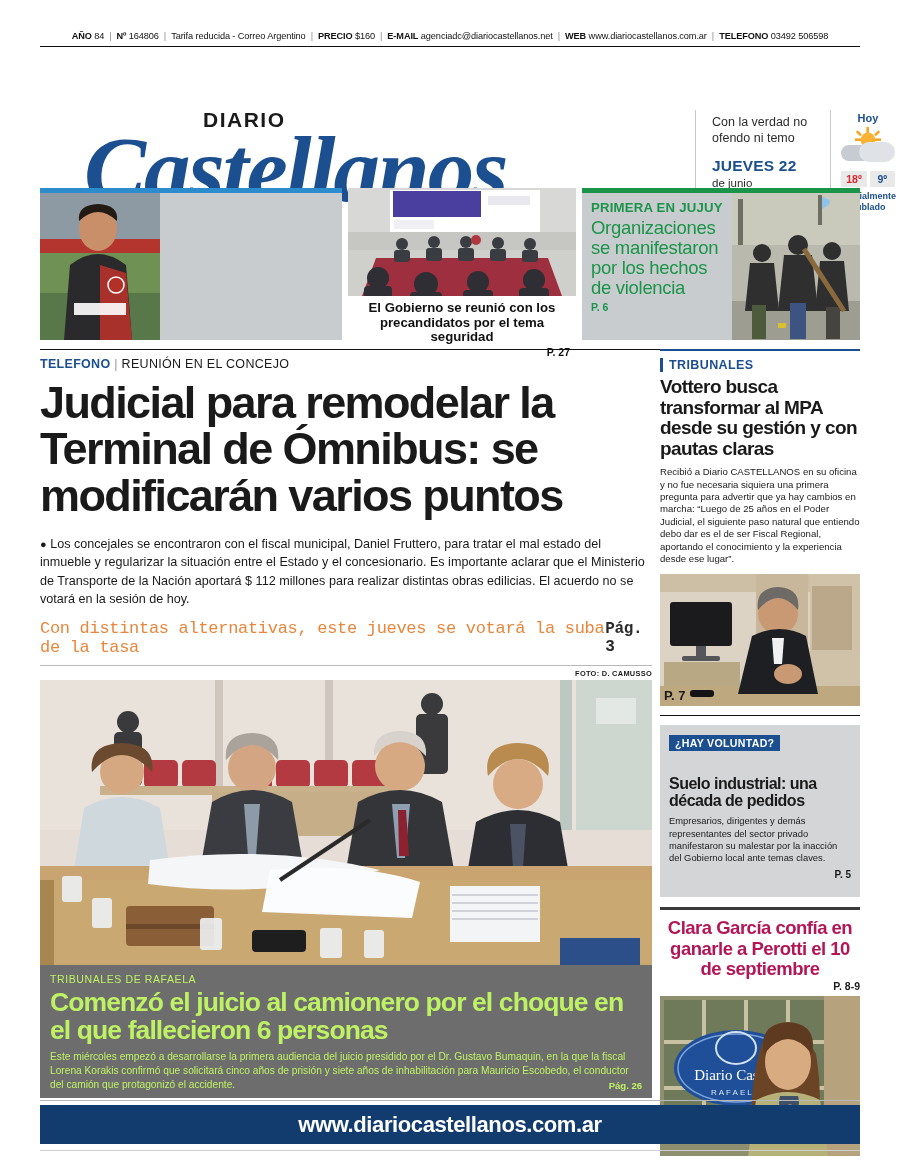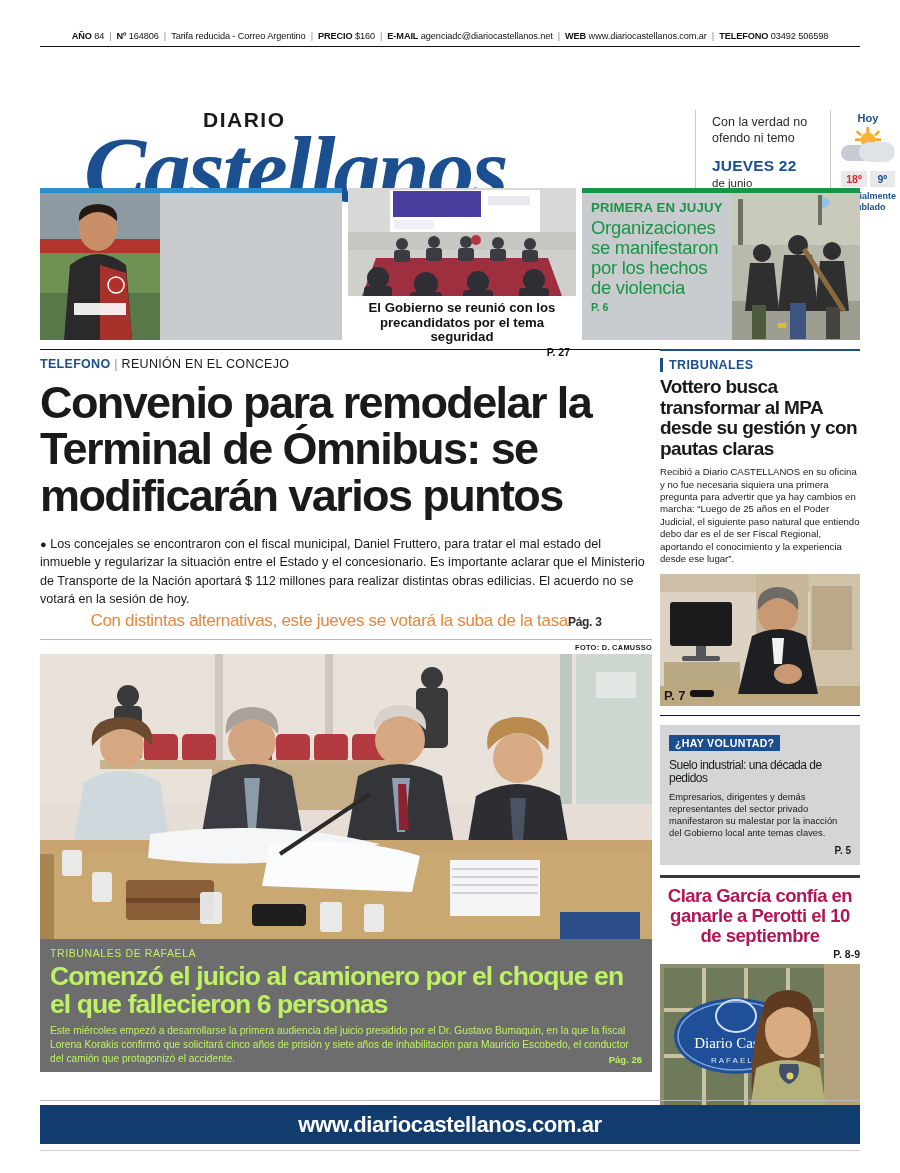--- a/index.html
+++ b/index.html
@@ -133,24 +133,24 @@
 
   .main-head {
     font-size: 45px; line-height: 1.03; font-weight: bold; color: #1a1a1a;
     margin-top: 9px; letter-spacing: -1.6px;
   }
   .lead {
     font-size: 12.6px; line-height: 1.45; color: #1a1a1a; margin-top: 16px;
   }
   .lead .bullet { font-size: 11px; }
   .subhead-orange {
-    font-size: 17px; color: #e8863c; margin-top: 3px; letter-spacing: -0.3px;
-    display: flex; align-items: baseline; justify-content: center;
-  }
-  .subhead-orange .pg { font-size: 12px; font-weight: bold; color: #2b2b2b; }
+    font-size: 17px; color: #e8863c; margin-top: 11px; letter-spacing: -0.3px;
+    display: flex; align-items: baseline; justify-content: center; font-family: Liberation Mono, monospace;
+  }
+  .subhead-orange .pg { font-size: 16px; font-weight: bold; color: #2b2b2b; }
   .rule-thin { border-top: 1px solid #b9b9b9; margin-top: 8px; width: 612px; }
 
   .fotocredit {
     text-align: right; font-size: 7.4px; font-weight: bold; color: #1a1a1a;
     letter-spacing: .3px; margin-top: 3px;
   }
 
   
   .mainphoto {
     position: relative; width: 612px; height: 285px; margin-top: 2px; overflow: hidden;
@@ -177,27 +177,27 @@
     font-size: 19px; font-weight: bold; line-height: 1.08; color: #1a1a1a;
     margin-top: 5px; letter-spacing: -0.6px;
   }
   .side-body { font-size: 9.6px; line-height: 1.3; color: #1a1a1a; margin-top: 7px; }
   .side-photo { position: relative; width: 200px; height: 132px; margin-top: 8px; overflow: hidden; background:#7d6a55; }
   .side-photo .pgtag {
     position: absolute; left: 4px; bottom: 3px; font-size: 13px; font-weight: bold; color: #1a1a1a;
   }
   .side-sep { border-top: 1.5px solid #111; margin-top: 9px; width: 200px; }
 
-  .box-grey { background: #d3d5d7; padding: 8px 9px 9px; margin-top: 9px; width: 200px; }
+  .box-grey { background: #d3d5d7; padding: 8px 9px 17px; margin-top: 9px; width: 200px; }
   .badge-blue {
     display: inline-block; background: #1b4f8f; color: #fff;
     font-size: 10.6px; font-weight: bold; padding: 2px 6px; letter-spacing: .3px;
   }
   .box-grey .bhead {
-    font-size: 12px; font-weight: normal; line-height: 1.08; color: #1a1a1a; margin-top: 8px;
+    font-size: 16px; font-weight: bold; line-height: 1.08; color: #1a1a1a; margin-top: 24px;
     letter-spacing: -0.5px;
   }
   .box-grey .bbody { font-size: 9.4px; line-height: 1.3; color: #1a1a1a; margin-top: 6px; }
   .box-grey .bpg { font-size: 10px; font-weight: bold; text-align: right; margin-top: 5px; color:#1a1a1a;}
 
   .side-rule-dark { border-top: 3px solid #3a3a3a; margin-top: 10px; width: 200px; }
   .crimson-head {
     font-size: 18.5px; font-weight: bold; line-height: 1.1; color: #b31656;
     text-align: center; margin-top: 8px; letter-spacing: -0.5px;
   }
@@ -380,21 +380,21 @@
 
   <div class="rule-main"></div>
 
   <div class="maincol">
     <div class="sec-line">
       <span class="loc">TELEFONO</span>
       <span class="bar">|</span>
       <span class="sub">REUNIÓN EN EL CONCEJO</span>
     </div>
 
-    <h1 class="main-head">Convenio para remodelar la Terminal de Ómnibus: se modificarán varios puntos</h1>
+    <h1 class="main-head">Judicial para remodelar la Terminal de Ómnibus: se modificarán varios puntos</h1>
 
     <p class="lead"><span class="bullet">●</span> <span>Los concejales se encontraron con el fiscal municipal, Daniel Fruttero, para tratar el mal estado del inmueble y regularizar la situación entre el Estado y el concesionario. Es importante aclarar que el Ministerio de Transporte de la Nación aportará $ 112 millones para realizar distintas obras edilicias. El acuerdo no se votará en la sesión de hoy.</span></p>
 
     <div class="subhead-orange">
       <span>Con distintas alternativas, este jueves se votará la suba de la tasa</span>
       <span class="pg">Pág. 3</span>
     </div>
 
     <div class="rule-thin"></div>
 

